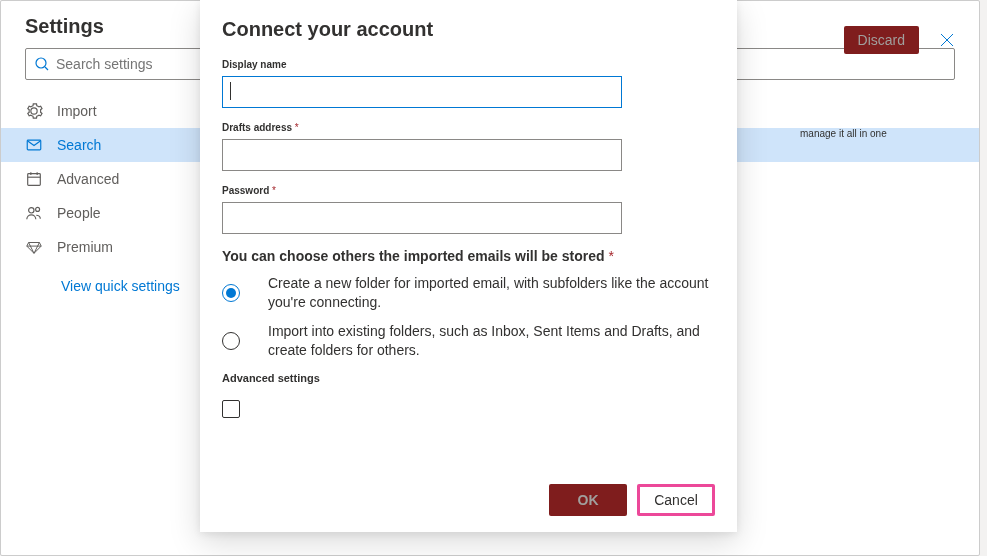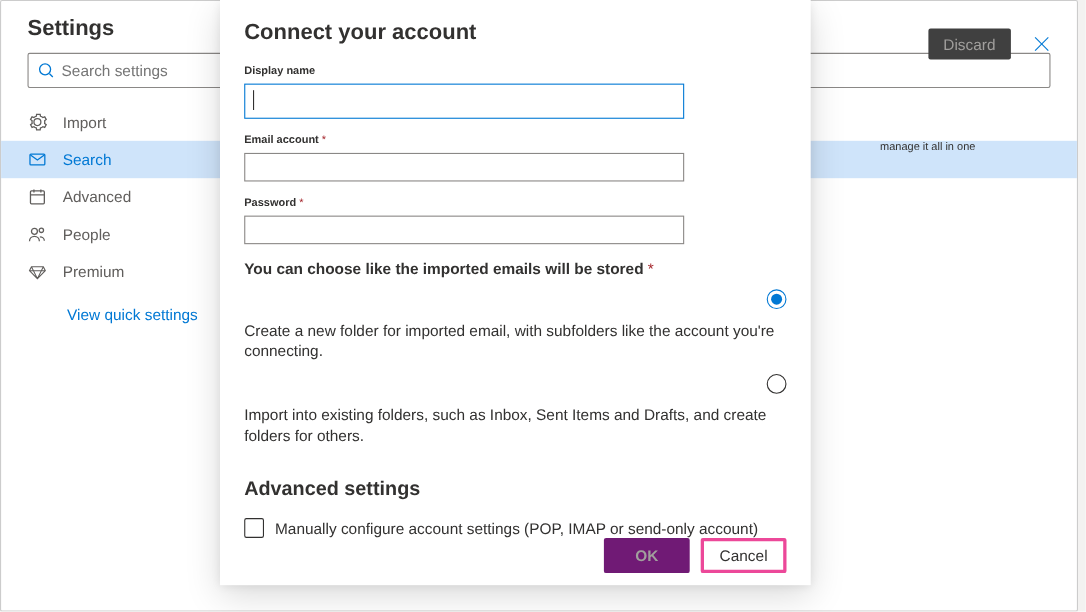--- a/index.html
+++ b/index.html
@@ -74,21 +74,21 @@
     }
     
     .topbar-right {
       position: absolute;
       top: 24px; right: 24px;
       display: flex;
       align-items: center;
       gap: 12px;
     }
     .discard-btn {
-      background: #404040;
+      background: #7f1d1d;
       border: none;
       color: #a19f9d;
       padding: 6px 14px;
       font-size: 14px;
       cursor: default;
       border-radius: 2px;
     }
     .close-x {
       width: 32px; height: 32px;
       display: flex; align-items: center; justify-content: center;
@@ -141,25 +141,24 @@
       border: 1px solid #0078d4;
     }
     .section-label {
       font-size: 14px;
       font-weight: 600;
       margin-bottom: 10px;
       color: #323130;
     }
     .radio-row {
       display: flex;
-      align-items: flex-end;
-      gap: 10px;
+      align-items: center;
+      gap: 28px;
       margin-bottom: 10px;
       cursor: pointer;
-      flex-direction: column;
     }
     .radio-circle {
       width: 18px; height: 18px;
       border: 1px solid #323130;
       border-radius: 50%;
       flex-shrink: 0;
       position: relative;
       margin-top: 1px;
     }
     .radio-circle.checked {
@@ -181,40 +180,40 @@
       margin-top: 4px;
       cursor: pointer;
     }
     .checkbox-box {
       width: 18px; height: 18px;
       border: 1px solid #323130;
       border-radius: 2px;
       flex-shrink: 0;
     }
     .adv-heading {
-      font-size: 18px;
-      font-weight: 600;
-      margin-top: 18px;
+      font-size: 11px;
+      font-weight: 600;
+      margin-top: 2px;
       margin-bottom: 12px;
     }
     .modal-footer {
       margin-top: auto;
       display: flex;
       justify-content: flex-end;
       gap: 10px;
     }
     .btn {
       min-width: 78px;
       height: 32px;
       font-size: 14px;
       border-radius: 2px;
       cursor: pointer;
     }
     .btn-ok {
-      background: #701a75;
+      background: #7f1d1d;
       border: none;
       color: #a19f9d;
       font-weight: 600;
       cursor: default;
     }
     .btn-cancel {
       background: #fff;
       border: 3px solid #ec4899;
       color: #323130;
     }
@@ -301,41 +300,40 @@
 
 <div class="modal">
   <h1>Connect your account</h1>
 
   <div class="field-label">Display name</div>
   <div class="input-wrap">
     <input class="text-input focused" type="text" value="" style="">
     <div class="caret"></div>
   </div>
 
-  <div class="field-label"><span>Email account</span> <span class="req">*</span></div>
+  <div class="field-label"><span>Drafts address</span> <span class="req">*</span></div>
   <input class="text-input" type="text" value="" style="">
 
   <div class="field-label"><span>Password</span> <span class="req">*</span></div>
   <input class="text-input" type="password" value="" style="">
 
-  <div class="section-label"><span>You can choose like the imported emails will be stored</span> <span class="req">*</span></div>
+  <div class="section-label"><span>You can choose others the imported emails will be stored</span> <span class="req">*</span></div>
 
   <div class="radio-row">
     <div class="radio-circle checked"></div>
     <div class="radio-text">Create a new folder for imported email, with subfolders like the account you're connecting.</div>
   </div>
   <div class="radio-row">
     <div class="radio-circle"></div>
     <div class="radio-text">Import into existing folders, such as Inbox, Sent Items and Drafts, and create folders for others.</div>
   </div>
 
   <div class="adv-heading">Advanced settings</div>
 
   <div class="checkbox-row">
     <div class="checkbox-box"></div>
-    <div>Manually configure account settings (POP, IMAP or send-only account)</div>
   </div>
 
   <div class="modal-footer">
     <button class="btn btn-ok">OK</button>
     <button class="btn btn-cancel">Cancel</button>
   </div>
 </div>
 
 </body></html>

